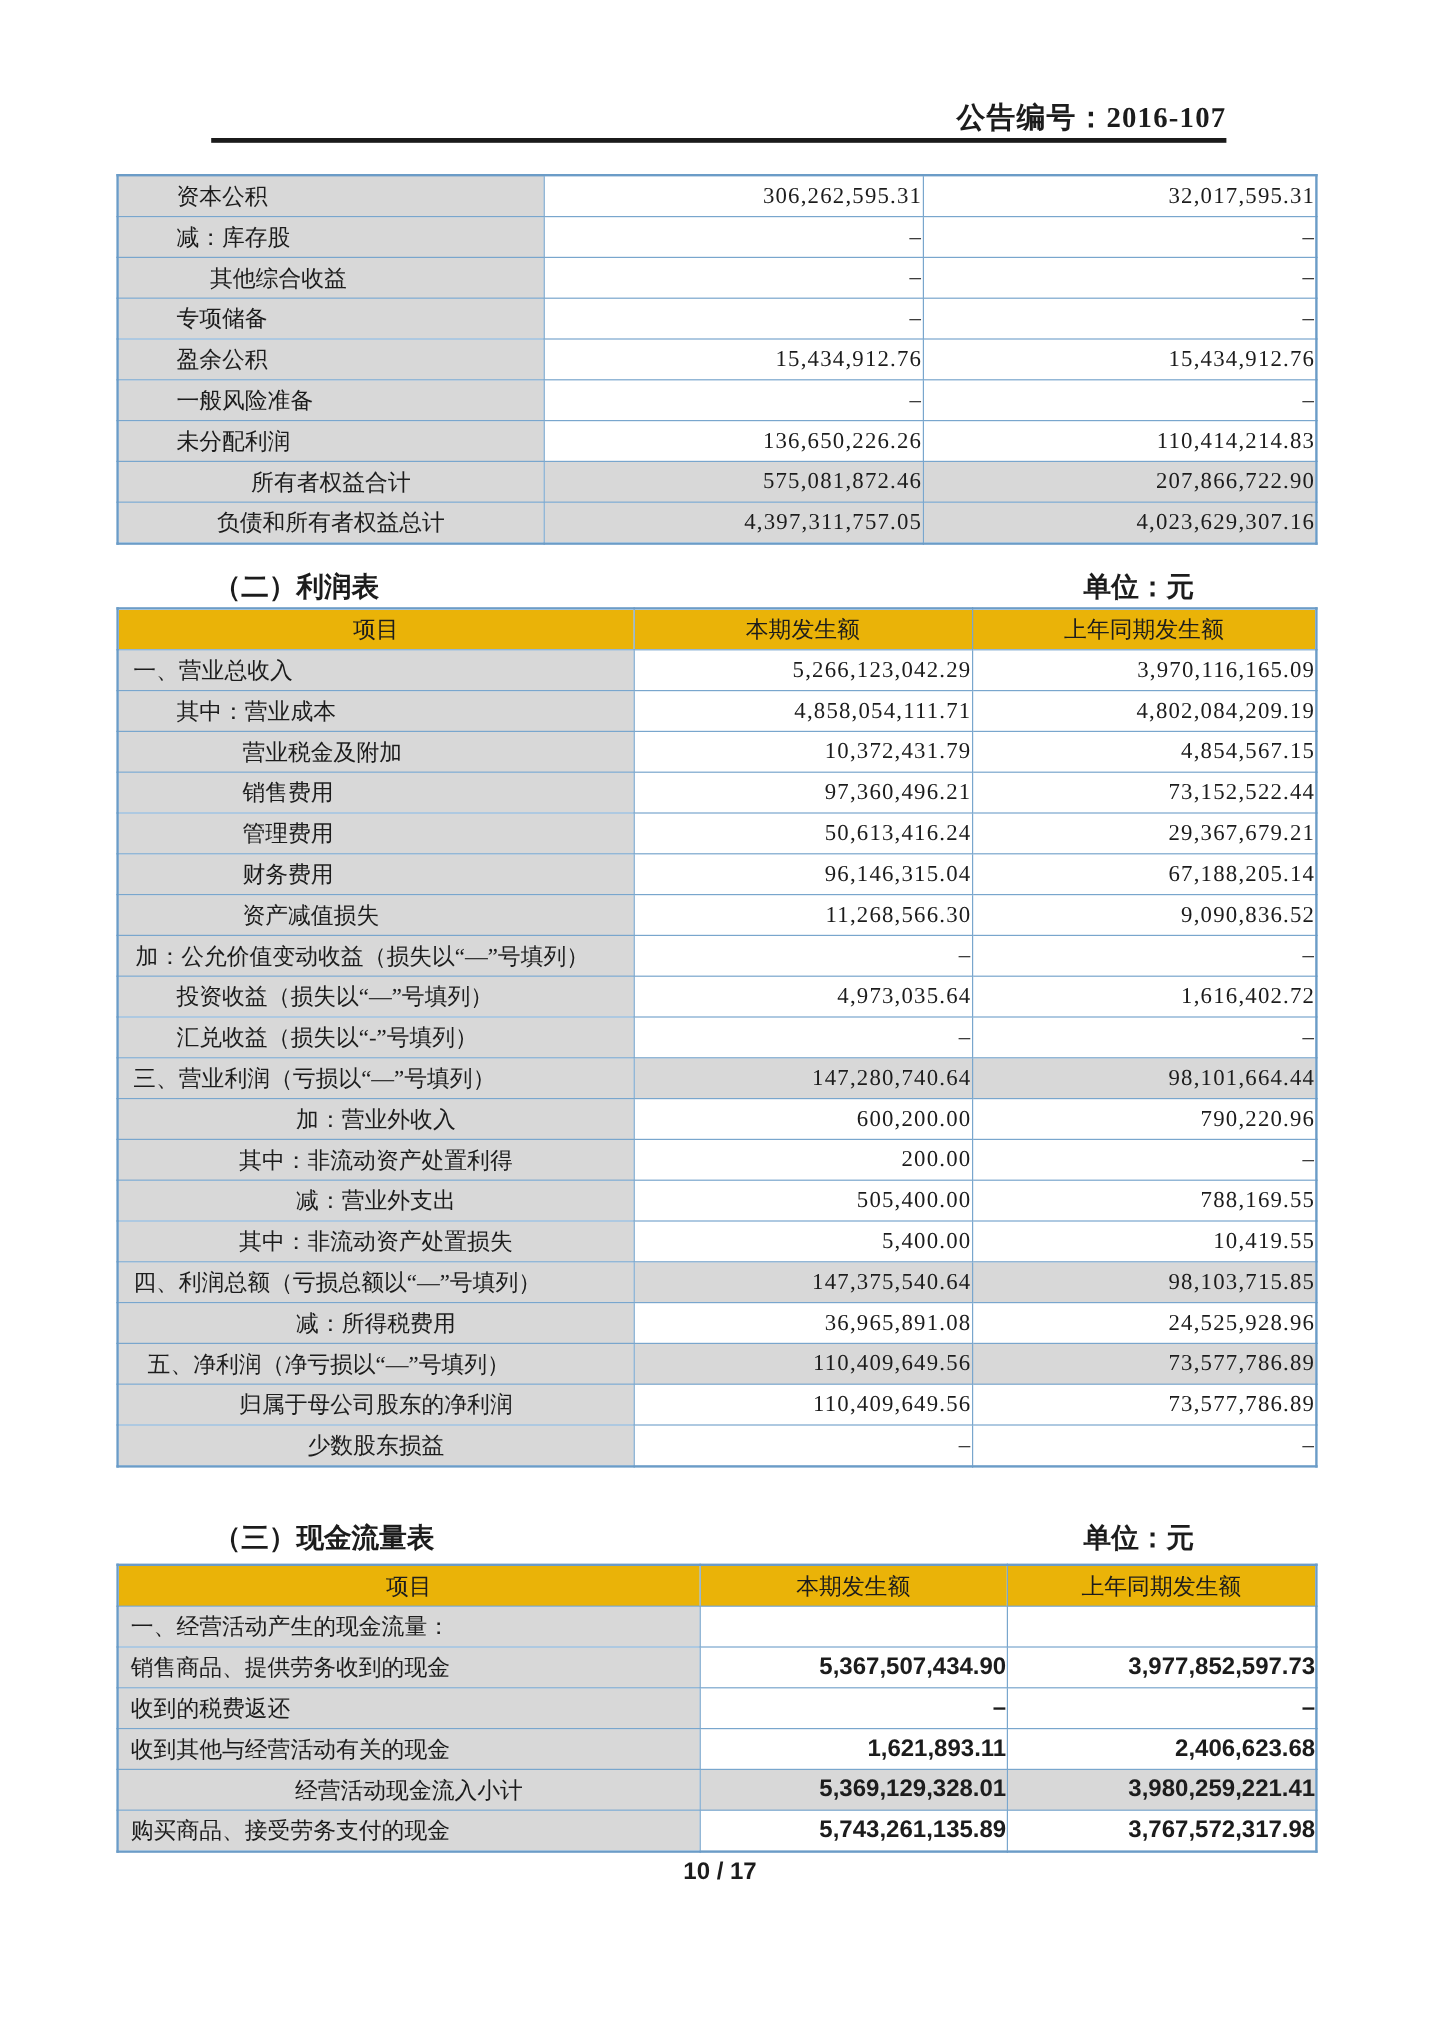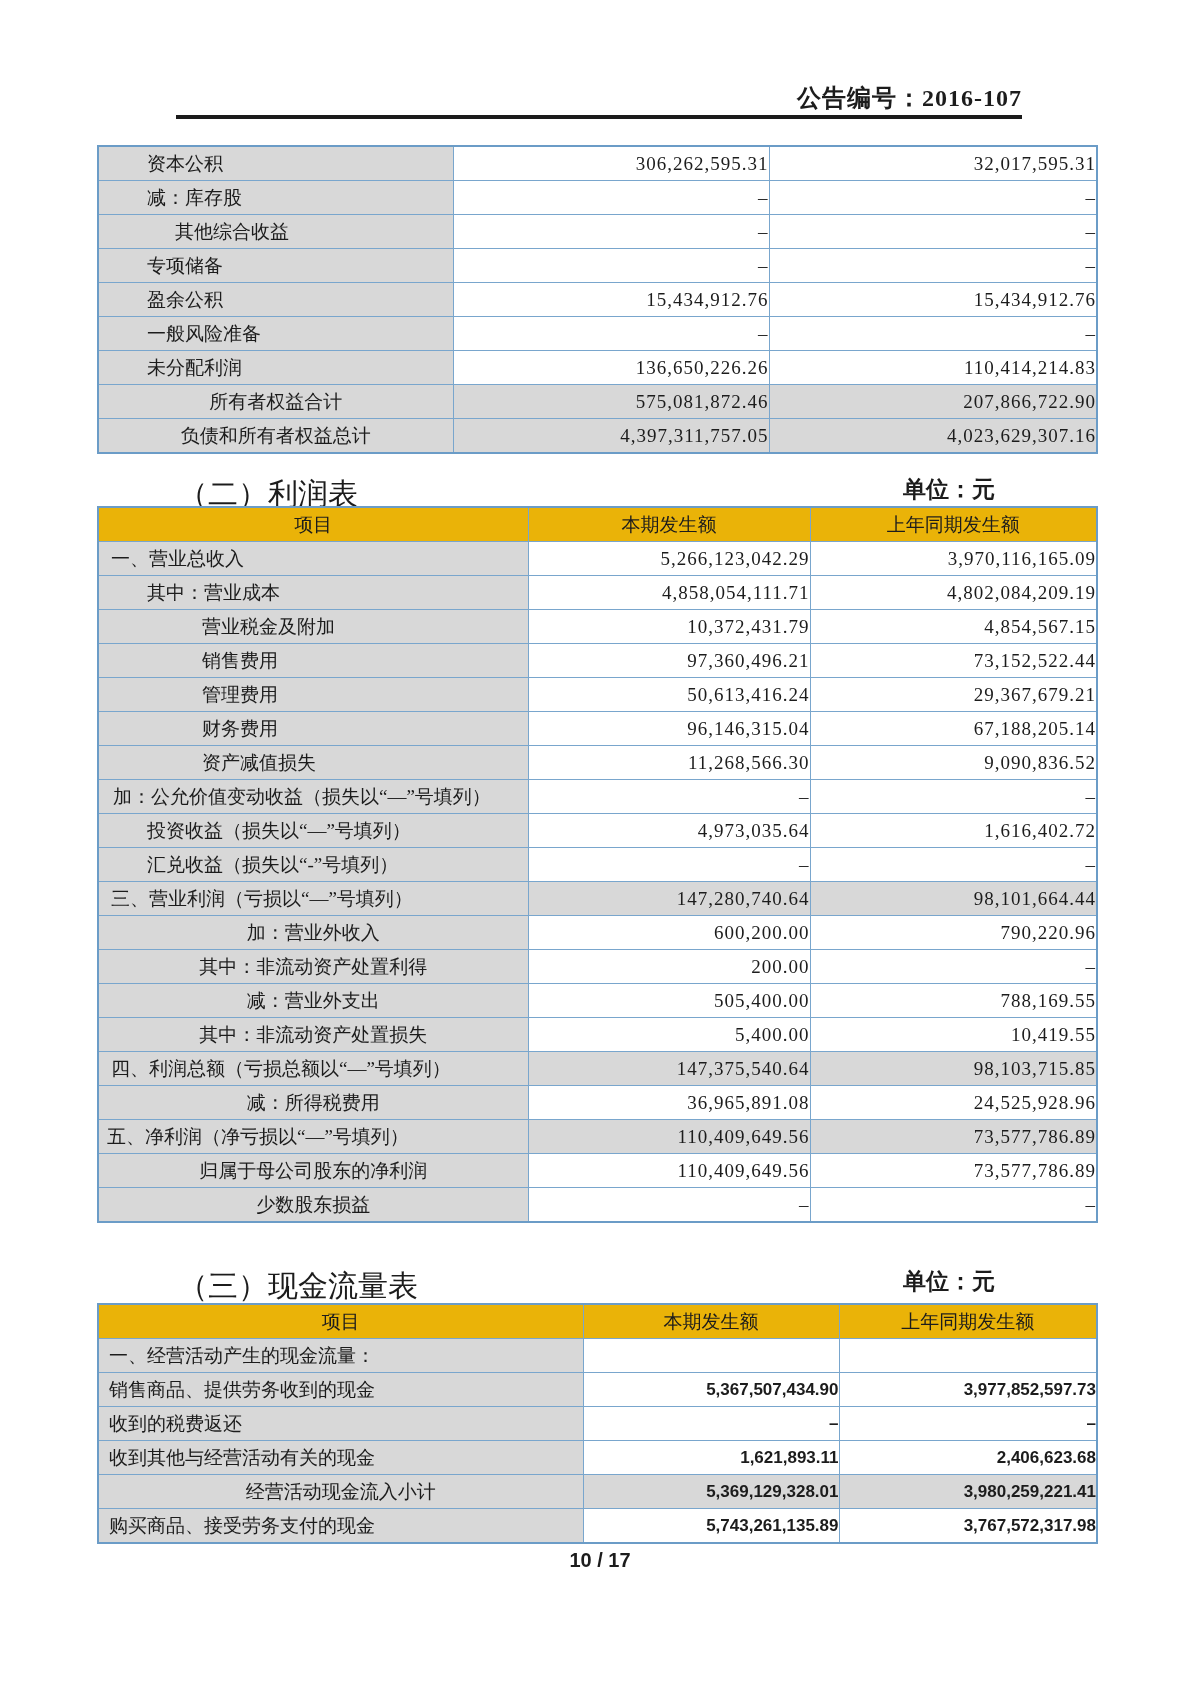--- a/index.html
+++ b/index.html
@@ -13,21 +13,21 @@
   .doc-header{
     position:absolute;top:82px;left:0;width:1022px;
     text-align:right;font-size:24px;font-weight:bold;letter-spacing:1px;
   }
   .header-rule{
     position:absolute;top:115px;left:176px;width:846px;height:4px;
     background:#1b1b1b;
   }
 
   .section-head{position:absolute;left:0;width:1200px;height:30px;}
-  .section-title{position:absolute;left:178px;top:0;font-size:30px;font-weight:normal;}
+  .section-title{position:absolute;left:178px;top:0;font-size:23px;font-weight:bold;}
   .section-unit{position:absolute;left:903px;top:0;font-size:23px;font-weight:bold;}
   .sh-income{top:474px;}
   .sh-cashflow{top:1266px;}
 
   table.fin{
     position:absolute;left:97px;border-collapse:collapse;table-layout:fixed;
     font-size:19px;border:2px solid #6b9cc7;background:#ffffff;
   }
   table.fin td, table.fin th{
     border:1.5px solid #79a6cd;
@@ -36,21 +36,21 @@
   }
   .t3 td,.t3 th{height:34px;}
   th.hdr{background:#eab308;font-weight:bold;text-align:center;}
   td.lbl{background:#d8d8d8;text-align:left;}
   td.val{background:#ffffff;text-align:right;padding-right:13px;letter-spacing:1px;}
   tr.fill td{background:#d8d8d8;}
   td.b{font-weight:bold;}
   td.c{text-align:center;}
   .t3 td.val{
     font-family:"Liberation Sans","DejaVu Sans",sans-serif;
-    font-weight:bold;font-size:17px;letter-spacing:0;
+    font-weight:bold;font-size:20px;letter-spacing:0;
   }
   .t1{top:145px;}
   .t2{top:506px;}
   .t3{top:1303px;}
 
   .page-footer{
     position:absolute;top:1549px;left:0;width:1200px;text-align:center;
     font-family:"Liberation Sans","DejaVu Sans",sans-serif;
     font-size:20px;font-weight:bold;
   }
@@ -216,21 +216,21 @@
           <td class="lbl b" style="padding-left: 12px;">四、利润总额（亏损总额以“—”号填列）</td>
           <td class="val">147,375,540.64</td>
           <td class="val">98,103,715.85</td>
         </tr>
         <tr>
           <td class="lbl c">减：所得税费用</td>
           <td class="val">36,965,891.08</td>
           <td class="val">24,525,928.96</td>
         </tr>
         <tr class="fill">
-          <td class="lbl b" style="padding-left: 8px;">五、净利润（净亏损以“—”号填列）</td>
+          <td class="lbl b" style="padding-left: 24px;">五、净利润（净亏损以“—”号填列）</td>
           <td class="val">110,409,649.56</td>
           <td class="val">73,577,786.89</td>
         </tr>
         <tr>
           <td class="lbl c">归属于母公司股东的净利润</td>
           <td class="val">110,409,649.56</td>
           <td class="val">73,577,786.89</td>
         </tr>
         <tr>
           <td class="lbl c">少数股东损益</td>

